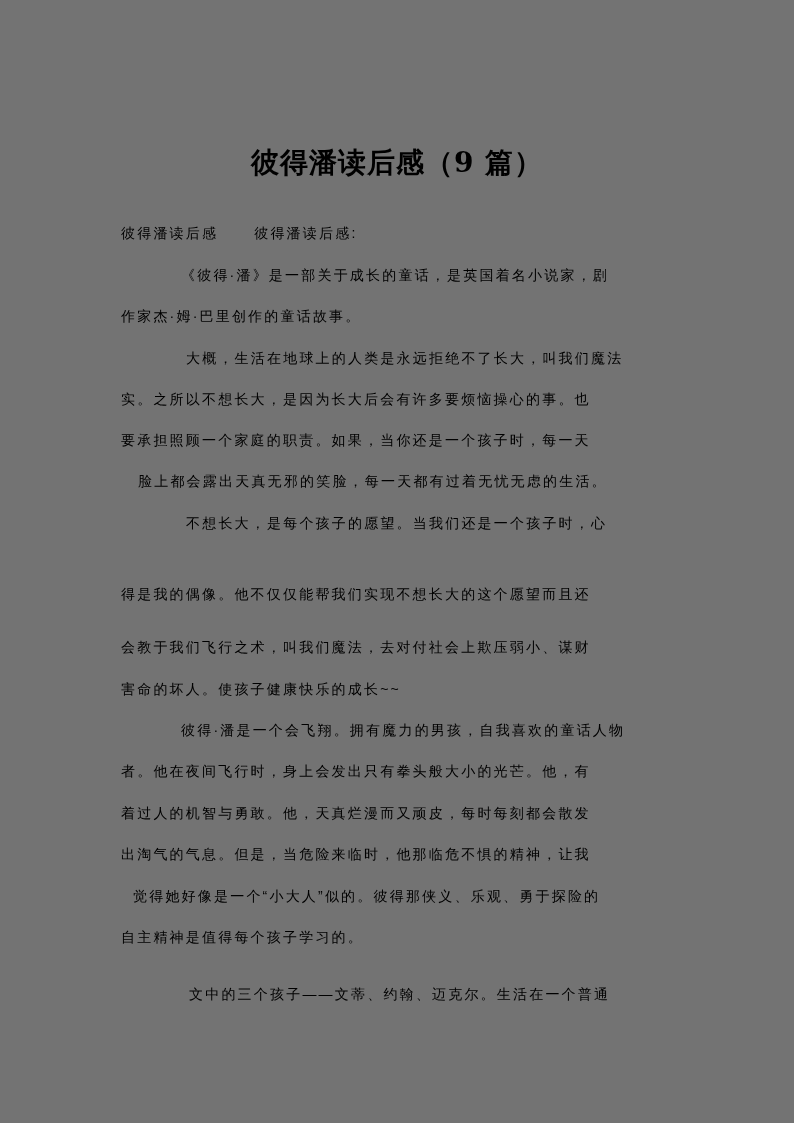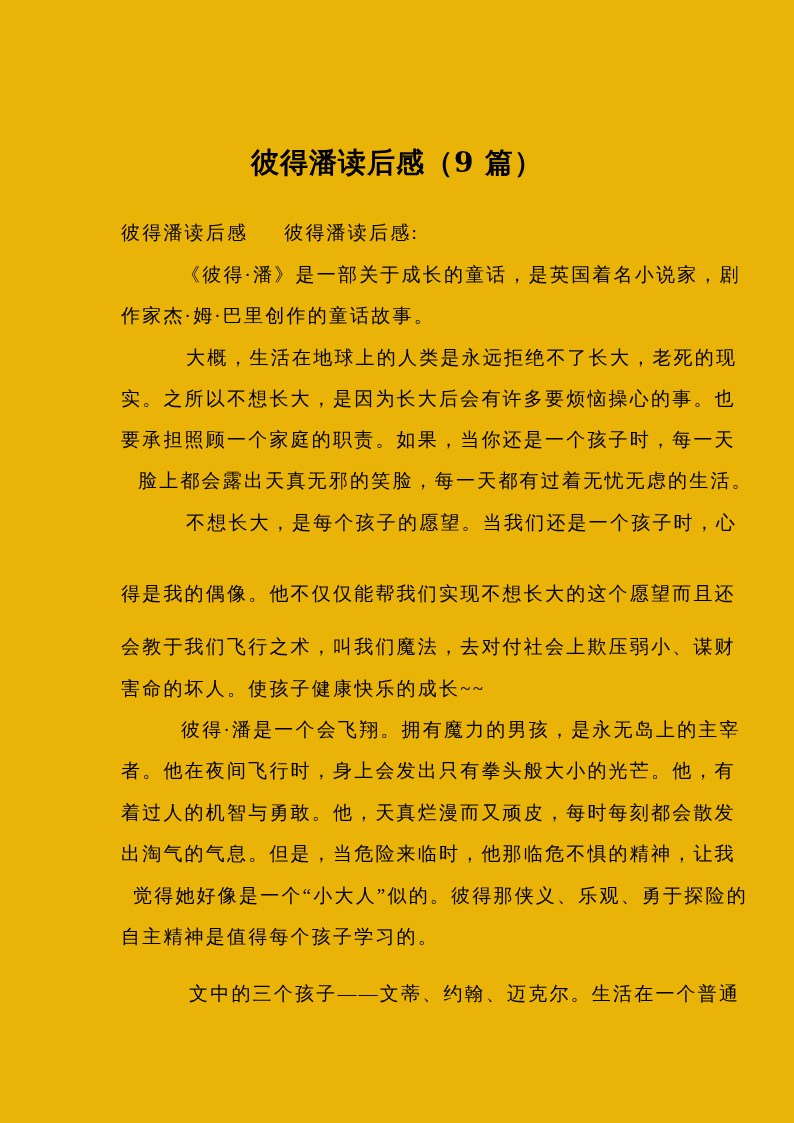--- a/index.html
+++ b/index.html
@@ -1,58 +1,58 @@
 <!DOCTYPE html>
 <html><head>
   <meta charset="utf-8">
   <style>
     html, body { margin: 0; padding: 0; background: #ffffff; }
     body { width: 794px; height: 1123px; position: relative; overflow: hidden; color: #000; }
-    .page { position: absolute; left: 0; top: 0; width: 794px; height: 1123px; background: #eab308; }
+    .page { position: absolute; left: 0; top: 0; width: 794px; height: 1123px; background: #737373; }
     .title {
       position: absolute; left: 0; width: 794px; top: 143px;
       text-align: center;
       font-family: "DejaVu Serif", "Liberation Serif", serif;
       font-size: 28px; font-weight: bold; letter-spacing: 1px; line-height: 40px;
     }
     .line {
       position: absolute; left: 121px;
-      font-family: Liberation Serif, serif;
-      font-size: 19px; line-height: 24px; white-space: nowrap;
+      font-family: Liberation Sans, sans-serif;
+      font-size: 14px; line-height: 24px; white-space: nowrap;
       letter-spacing: 2.2px;
     }
     .line.indent { left: 186px; }
     .line.indent2 { left: 189px; margin-top: 16px; }
     .line.indent3 { left: 181px; }
     .gap { display: inline-block; width: 36px; }
   </style>
 </head>
 <body>
 
 <div class="page">
   <div class="title">彼得潘读后感（9 篇）</div>
 
   <div class="line" style="top:221px;">
     <span>彼得潘读后感</span><span class="gap"></span><span>彼得潘读后感:</span>
   </div>
 
   <div class="line indent3" style="top:263px;">《彼得·潘》是一部关于成长的童话，是英国着名小说家，剧</div>
   <div class="line" style="top:304px;">作家杰·姆·巴里创作的童话故事。</div>
 
-  <div class="line indent" style="top:346px;">大概，生活在地球上的人类是永远拒绝不了长大，老死的现</div>
+  <div class="line indent" style="top:346px;">大概，生活在地球上的人类是永远拒绝不了长大，叫我们魔法</div>
   <div class="line" style="top:387px;">实。之所以不想长大，是因为长大后会有许多要烦恼操心的事。也</div>
   <div class="line" style="top:428px;">要承担照顾一个家庭的职责。如果，当你还是一个孩子时，每一天</div>
   <div class="line" style="top:469px;margin-left:17px;">脸上都会露出天真无邪的笑脸，每一天都有过着无忧无虑的生活。</div>
 
   <div class="line indent" style="top:511px;">不想长大，是每个孩子的愿望。当我们还是一个孩子时，心</div>
   <div class="line" style="top:582px;">得是我的偶像。他不仅仅能帮我们实现不想长大的这个愿望而且还</div>
   <div class="line" style="top:635px;">会教于我们飞行之术，叫我们魔法，去对付社会上欺压弱小、谋财</div>
   <div class="line" style="top:677px;">害命的坏人。使孩子健康快乐的成长~~</div>
 
-  <div class="line indent3" style="top:718px;">彼得·潘是一个会飞翔。拥有魔力的男孩，是永无岛上的主宰</div>
+  <div class="line indent3" style="top:718px;">彼得·潘是一个会飞翔。拥有魔力的男孩，自我喜欢的童话人物</div>
   <div class="line" style="top:759px;">者。他在夜间飞行时，身上会发出只有拳头般大小的光芒。他，有</div>
   <div class="line" style="top:801px;">着过人的机智与勇敢。他，天真烂漫而又顽皮，每时每刻都会散发</div>
   <div class="line" style="top:842px;text-align:right;">出淘气的气息。但是，当危险来临时，他那临危不惧的精神，让我</div>
   <div class="line" style="top:884px;margin-left:12px;">觉得她好像是一个“小大人”似的。彼得那侠义、乐观、勇于探险的</div>
   <div class="line" style="top:925px;">自主精神是值得每个孩子学习的。</div>
 
   <div class="line indent2" style="top:966px;">文中的三个孩子——文蒂、约翰、迈克尔。生活在一个普通</div>
 </div>
 
 </body></html>

